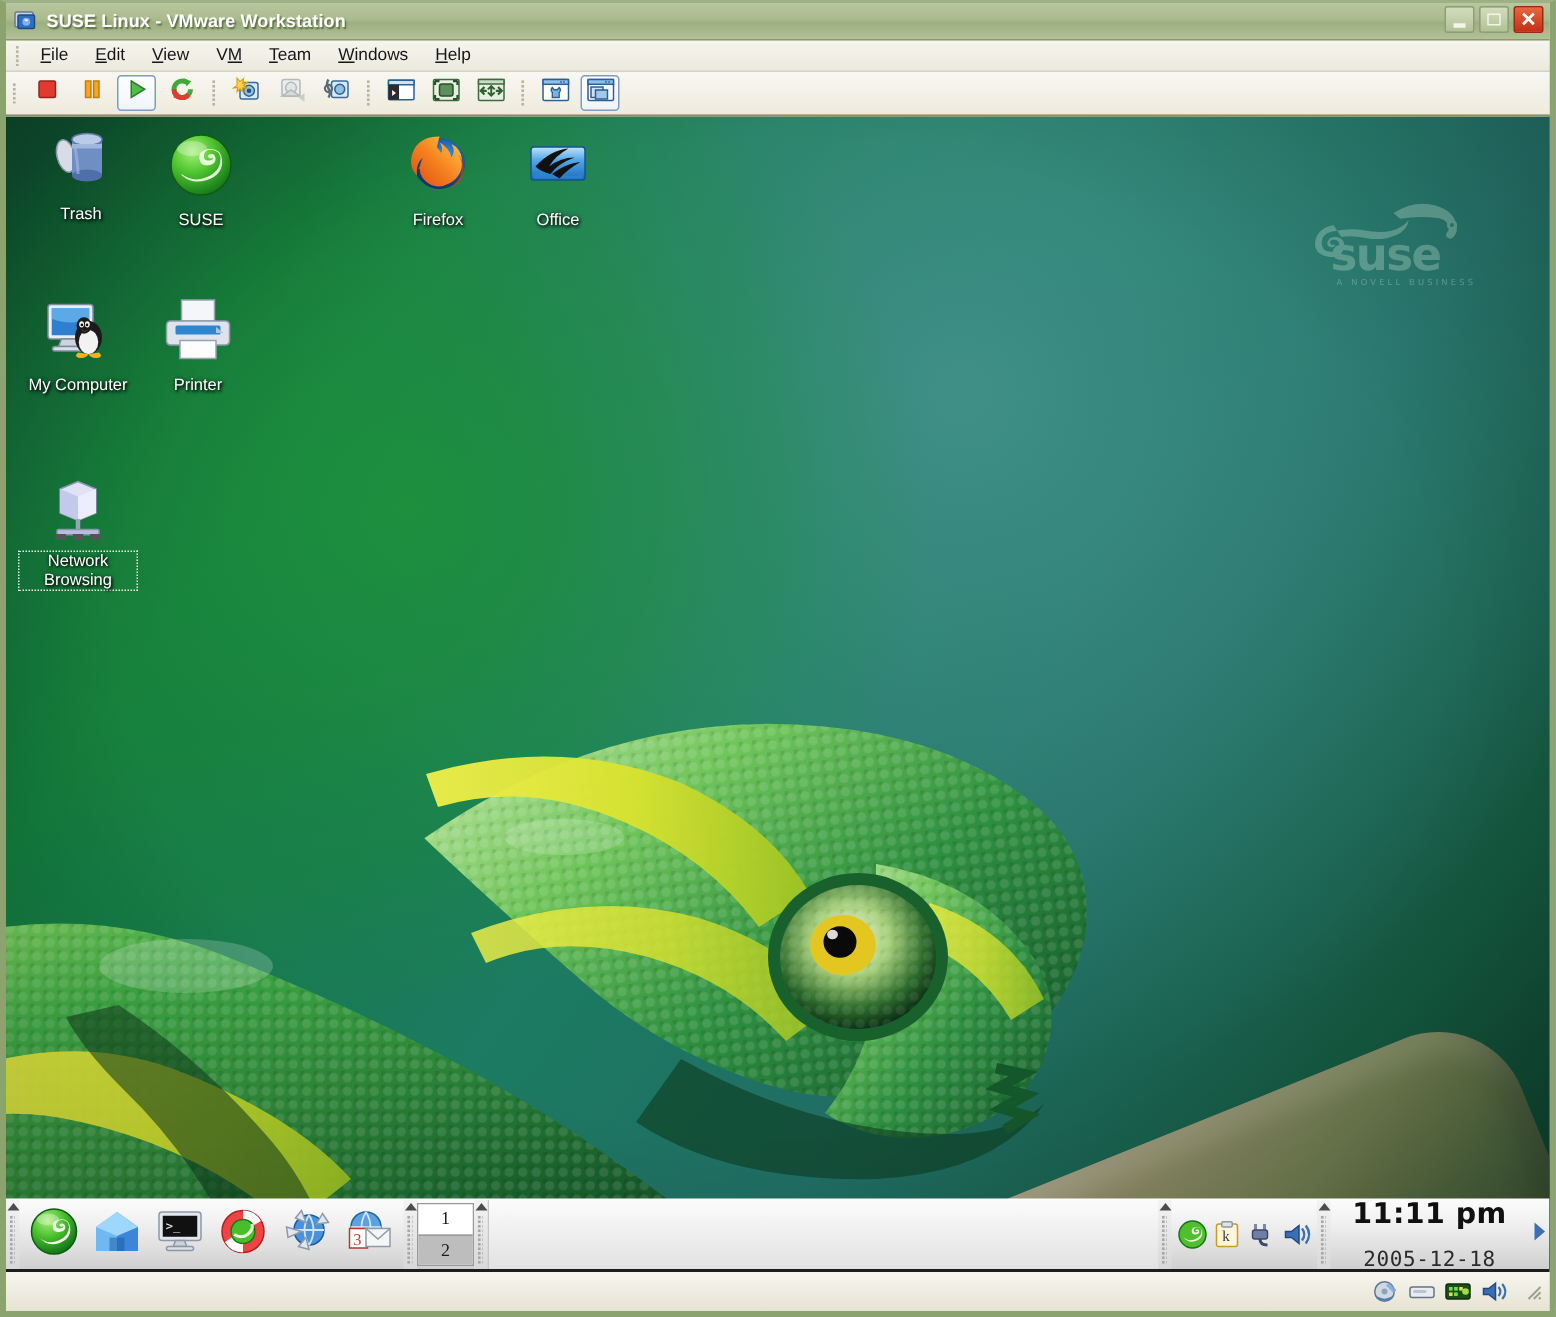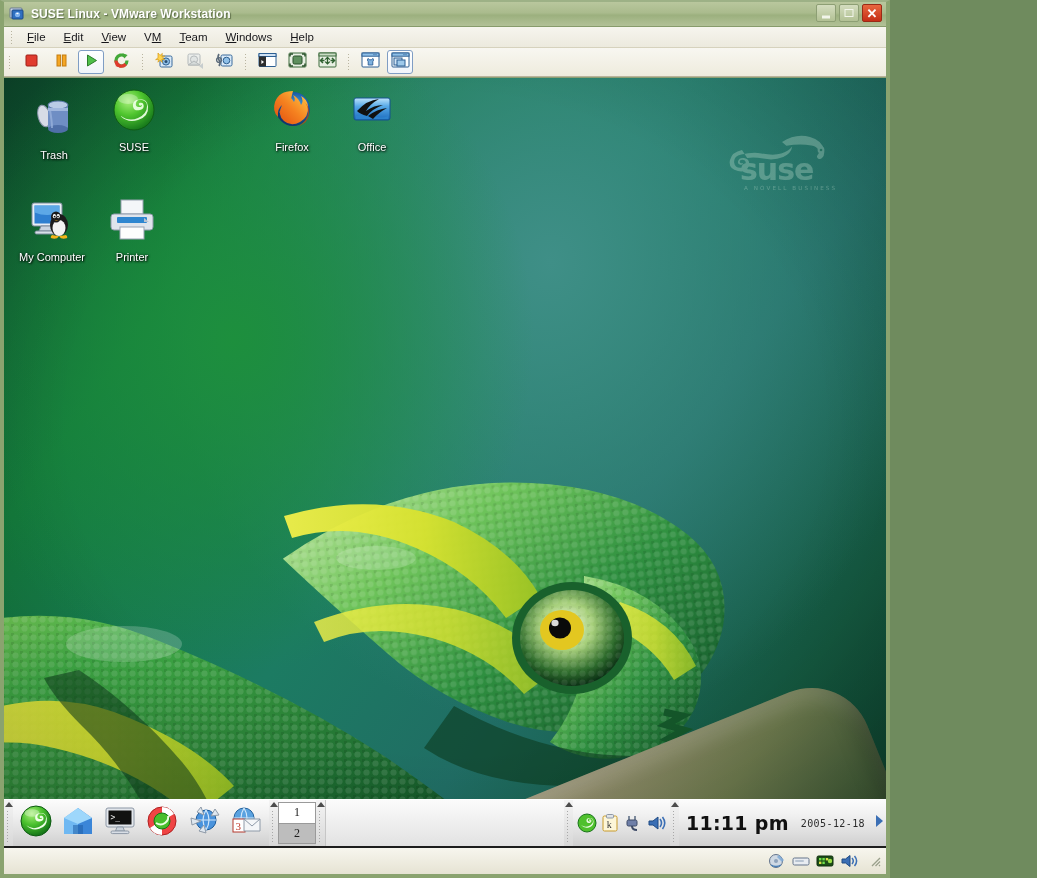--- a/index.html
+++ b/index.html
@@ -1,21 +1,21 @@
 <!DOCTYPE html>
 <html><head>
 <meta charset="utf-8">
 <style>
   html,body{margin:0;padding:0;background:#6f8b5e;}
   body{width:1037px;height:878px;overflow:hidden;
        font-family:"Liberation Sans","DejaVu Sans",sans-serif;}
 
   
   #vmware-window{
-    position:absolute;left:0;top:0;width:890px;height:878px;
+    position:absolute;left:0;top:0;width:1037px;height:878px;
     box-sizing:border-box;
     border-left:4px solid #8aa36f;border-right:4px solid #8aa36f;
     border-top:2px solid #9db186;border-bottom:4px solid #8aa36f;
     background:#ece9d8;
     display:flex;flex-direction:column;
   }
 
   
   #titlebar{
     height:24px;flex:0 0 24px;position:relative;
@@ -136,25 +136,25 @@
       font-size:12px;color:#1c1c1c;font-family:"Liberation Serif",serif;}
   .pg.active{background:#ffffff;}
   .pg.inactive{background:#bdbdbd;border-top:1px solid #9a9a9a;}
 
   #ktasks{flex:1 1 auto;background:linear-gradient(to bottom,#fbfbfb,#e2e2e2);
      border-left:1px solid #c6c6c6;}
 
   #ktray{display:flex;align-items:center;padding:0 4px;gap:3px;}
   .tray-ic{width:20px;height:20px;position:relative;}
 
-  #kclock{display:flex;flex-direction:row;align-items:center;justify-content:center;
+  #kclock{display:flex;flex-direction:column;align-items:center;justify-content:center;
      padding:0 7px;min-width:118px;gap:12px;}
   #kclock .ctime{font-family:"DejaVu Sans",sans-serif;font-size:19px;font-weight:bold;
      color:#101010;line-height:20px;letter-spacing:.3px;}
-  #kclock .cdate{font-family:"DejaVu Sans Mono","Liberation Mono",monospace;font-size:10px;
+  #kclock .cdate{font-family:"DejaVu Sans Mono","Liberation Mono",monospace;font-size:14px;
      color:#2a2a2a;letter-spacing:.4px;margin-top:1px;}
   #kcollapse{width:14px;flex:0 0 14px;display:flex;align-items:center;justify-content:center;}
 
   
   #statusbar{
     flex:0 0 26px;height:26px;display:flex;align-items:center;justify-content:flex-end;
     background:linear-gradient(to bottom,#f7f6ee,#e6e3d3);
     border-top:2px solid #1d1d1d;padding-right:4px;gap:6px;
   }
   .st-ic{width:18px;height:16px;position:relative;}
@@ -421,21 +421,21 @@
                      q2-2.2 .6-5 q-1.8-3.6 -7-4.4 q-12-1.8 -25 .4 Z"></path>
             <circle cx="99" cy="34" r="3.4"></circle>
             <circle cx="99" cy="34" r="1.3" fill="#2d7a5c"></circle>
           </g>
           <text class="wm-word" x="18" y="64">suse</text>
           <text class="wm-sub" x="22" y="74">A NOVELL BUSINESS</text>
         </svg>
       </div>
     </div>
 
-    <div class="dicon" style="left:10px;top:16px;">
+    <div class="dicon" style="left:10px;top:4px;">
       <div class="glyph">
         <svg width="48" height="48" viewBox="0 0 48 48">
           <ellipse cx="14" cy="22" rx="6" ry="11" fill="#d7dce6" stroke="#8793a8" transform="rotate(-14 14 22)"></ellipse>
           <rect x="18" y="11" width="20" height="24" rx="2" fill="#6f8ec4"></rect>
           <ellipse cx="28" cy="11" rx="10" ry="4" fill="#b9cbe6" stroke="#5d7aac"></ellipse>
           <rect x="18" y="14" width="20" height="3" fill="#9fb6dd"></rect>
           <ellipse cx="28" cy="35" rx="10" ry="4" fill="#4f6fa8"></ellipse>
           <path d="M20 16 q2 12 2 18" stroke="#9cb5de" stroke-width="2" fill="none" opacity=".7"></path>
         </svg>
       </div>
@@ -537,20 +537,35 @@
           <rect x="13" y="4" width="22" height="14" fill="#f4f6f9" stroke="#97a2b2"></rect>
           <path d="M6 18 h36 q3 0 3 3 v10 q0 3 -3 3 h-36 q-3 0 -3-3 v-10 q0-3 3-3 Z" fill="#dfe4ec" stroke="#8f9aab"></path>
           <rect x="9" y="21" width="30" height="6" rx="1" fill="#2f86d0"></rect>
           <rect x="12" y="31" width="24" height="12" fill="#fdfdfd" stroke="#97a2b2"></rect>
           <path d="M36 22 l5 4 l-5 0 Z" fill="#b9c2d0"></path>
         </svg>
       </div>
       <span class="lbl">Printer</span>
     </div>
 
+    <div class="dicon selected" style="left:8px;top:238px;">
+      <div class="glyph">
+        <svg width="48" height="48" viewBox="0 0 48 48">
+          <path d="M12 10 l12-5 l12 5 l0 16 l-12 5 l-12-5 Z" fill="#dfe3f5" stroke="#8b92bb"></path>
+          <path d="M12 10 l12 5 l0 16 l-12-5 Z" fill="#c3c9ea"></path>
+          <path d="M24 15 l12-5 l0 16 l-12 5 Z" fill="#eceffb"></path>
+          <rect x="22.5" y="30" width="3" height="8" fill="#9aa0bf"></rect>
+          <rect x="10" y="37" width="28" height="3.5" rx="1" fill="#b8bed8" stroke="#8b92bb"></rect>
+          <rect x="9" y="40" width="7" height="4" fill="#555"></rect>
+          <rect x="20.5" y="40" width="7" height="4" fill="#555"></rect>
+          <rect x="32" y="40" width="7" height="4" fill="#555"></rect>
+        </svg>
+      </div>
+      <span class="lbl">Network Browsing</span>
+    </div>
 
 
     <div id="kpanel">
 
       <div class="khandle"></div>
 
       <div id="klaunchers">
 
         <div class="klaunch">
           <span>

